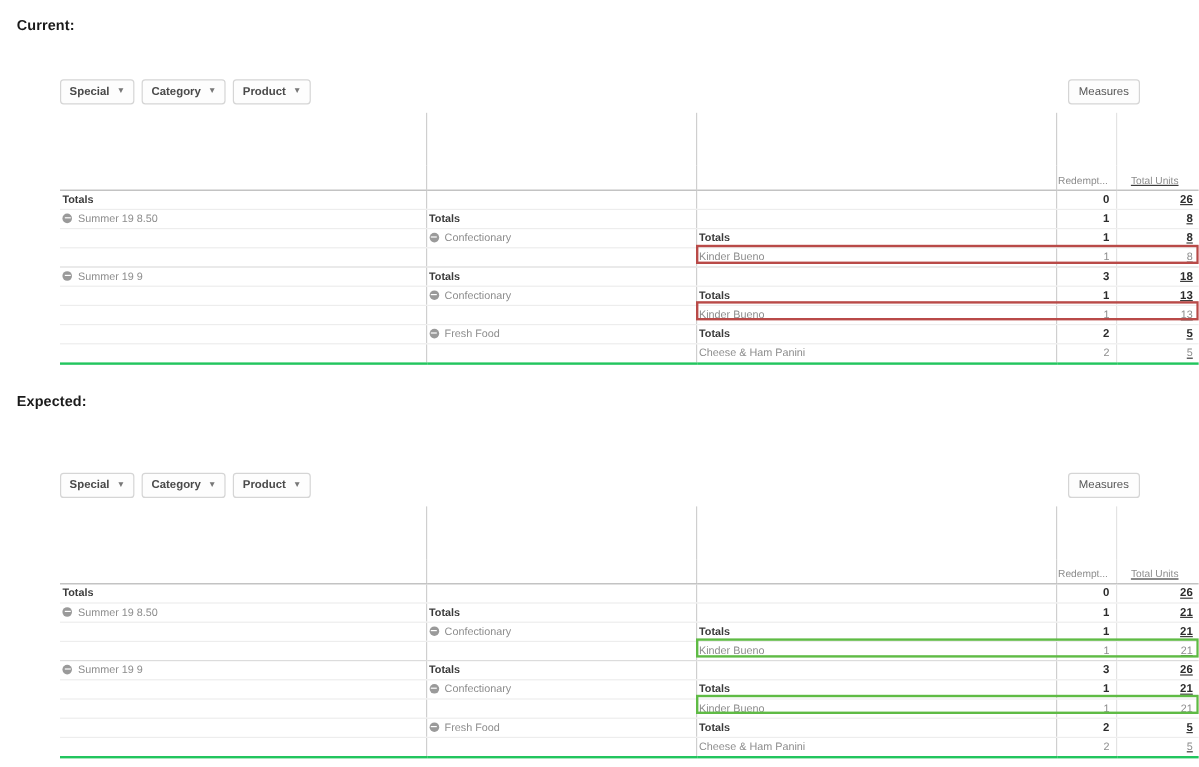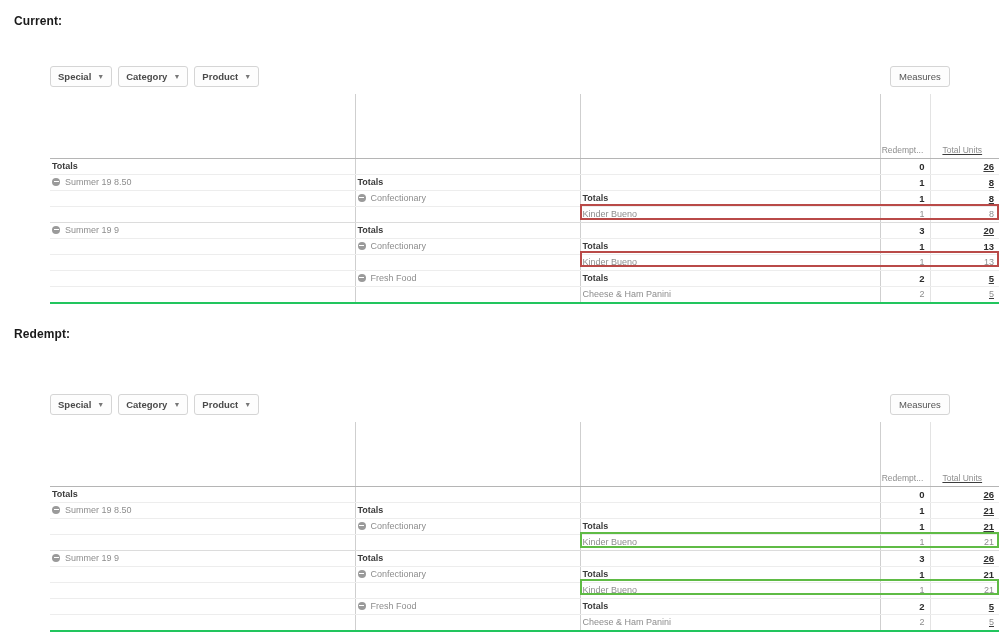--- a/index.html
+++ b/index.html
@@ -155,21 +155,21 @@
   }
   .hl.green { border-color: #5fbb45; }
 </style>
 </head>
 <body>
 
 <div class="page">
 
   <div class="section-title" id="title-current">Current:</div>
 
-  <div class="section-title" id="title-expected">Redempt:</div>
+  <div class="section-title" id="title-expected">Expected:</div>
 
   <div class="pivot" id="pivot-current">
       <div class="dimbar"><div class="pill">
           <span>Special</span>
           <span class="caret">▼</span>
         </div><div class="pill">
           <span>Category</span>
           <span class="caret">▼</span>
         </div><div class="pill">
           <span>Product</span>
@@ -279,21 +279,21 @@
             <td class="vsep-left">
               <div class="cell indent1 bold"><span>Totals</span></div>
             </td>
             <td class="vsep-left">
               <div class="cell indent1"><span></span></div>
             </td>
             <td class="vsep-meas">
               <div class="num bold">3</div>
             </td>
             <td class="vsep-units">
-              <div class="num bold">20</div>
+              <div class="num bold">18</div>
             </td>
           </tr>
           <tr class="body-row rule-light">
             <td>
               <div class="cell indent1"><span></span></div>
             </td>
             <td class="vsep-left">
               <div class="cell indent1"><span class="minus-ico"></span><span>Confectionary</span></div>
             </td>
             <td class="vsep-left">

